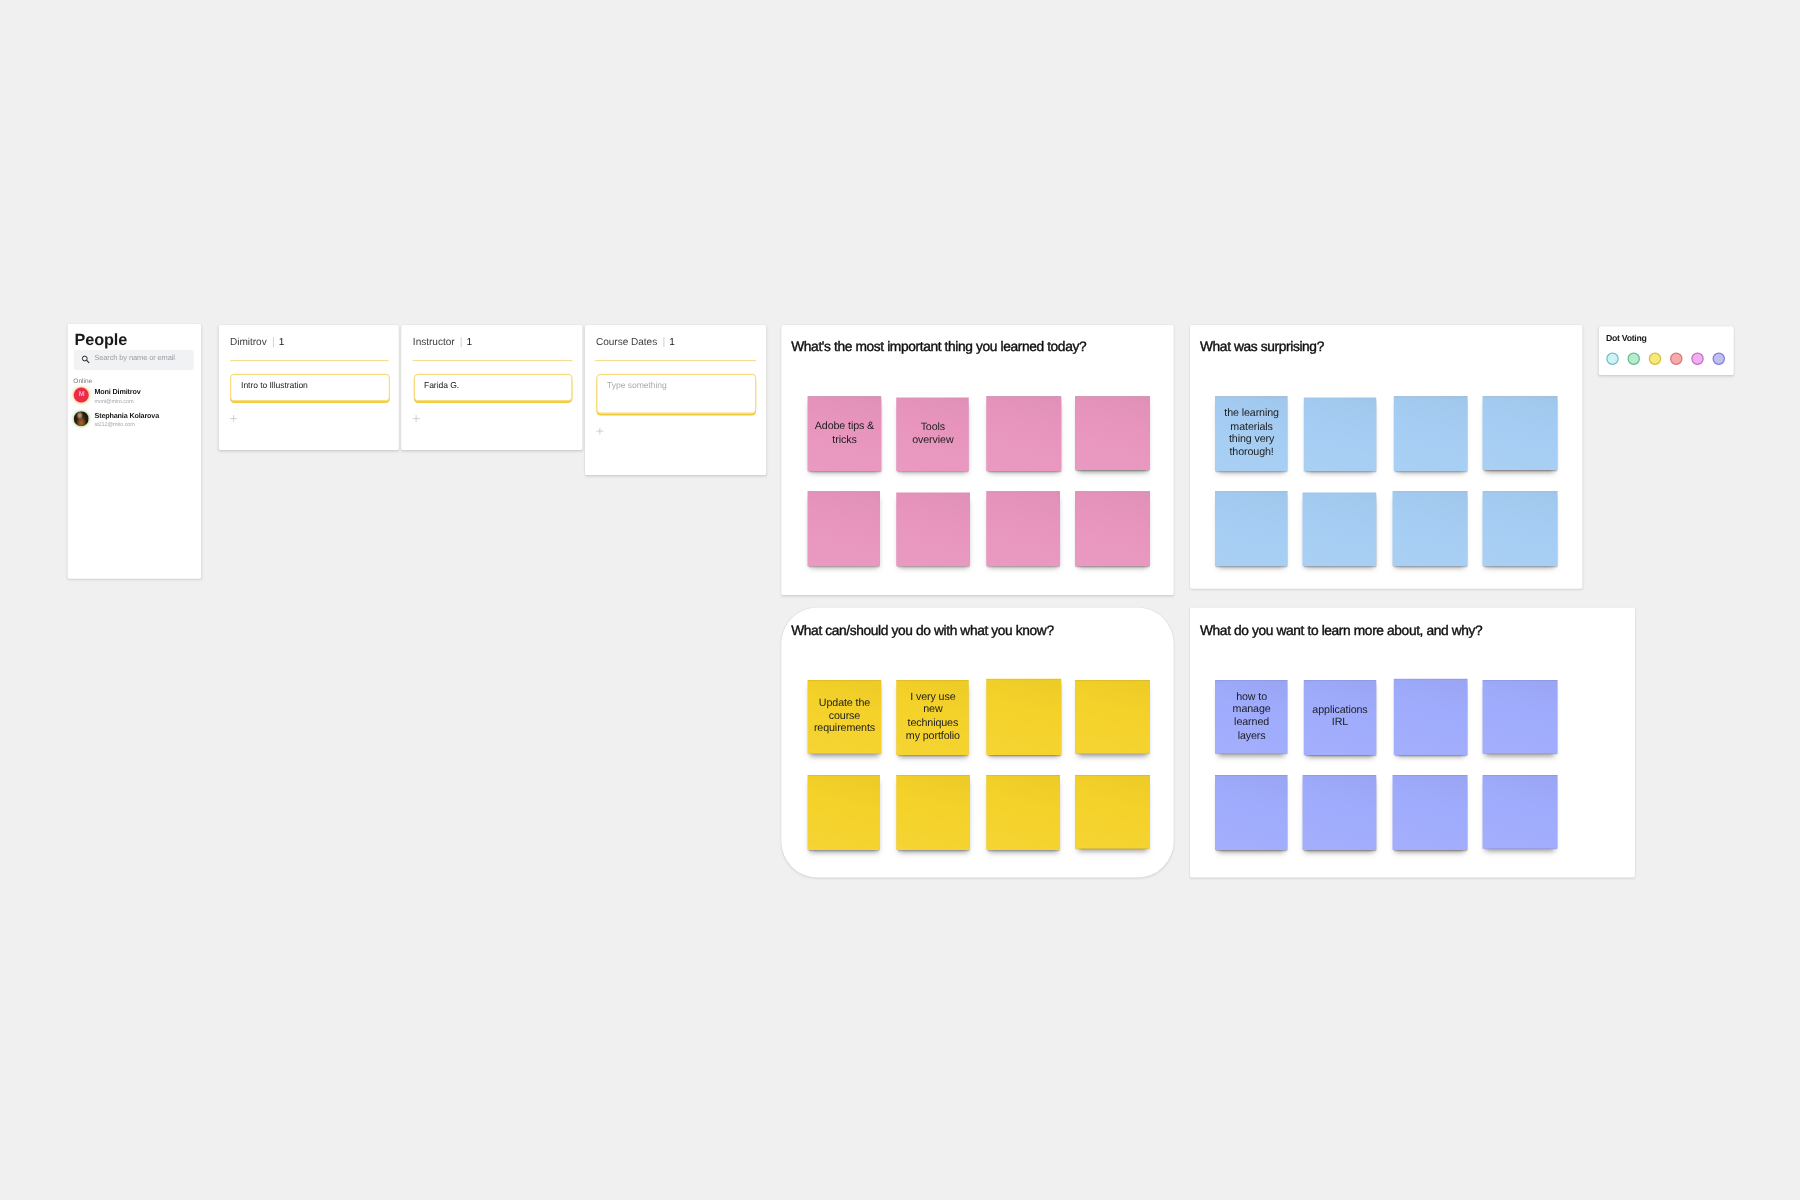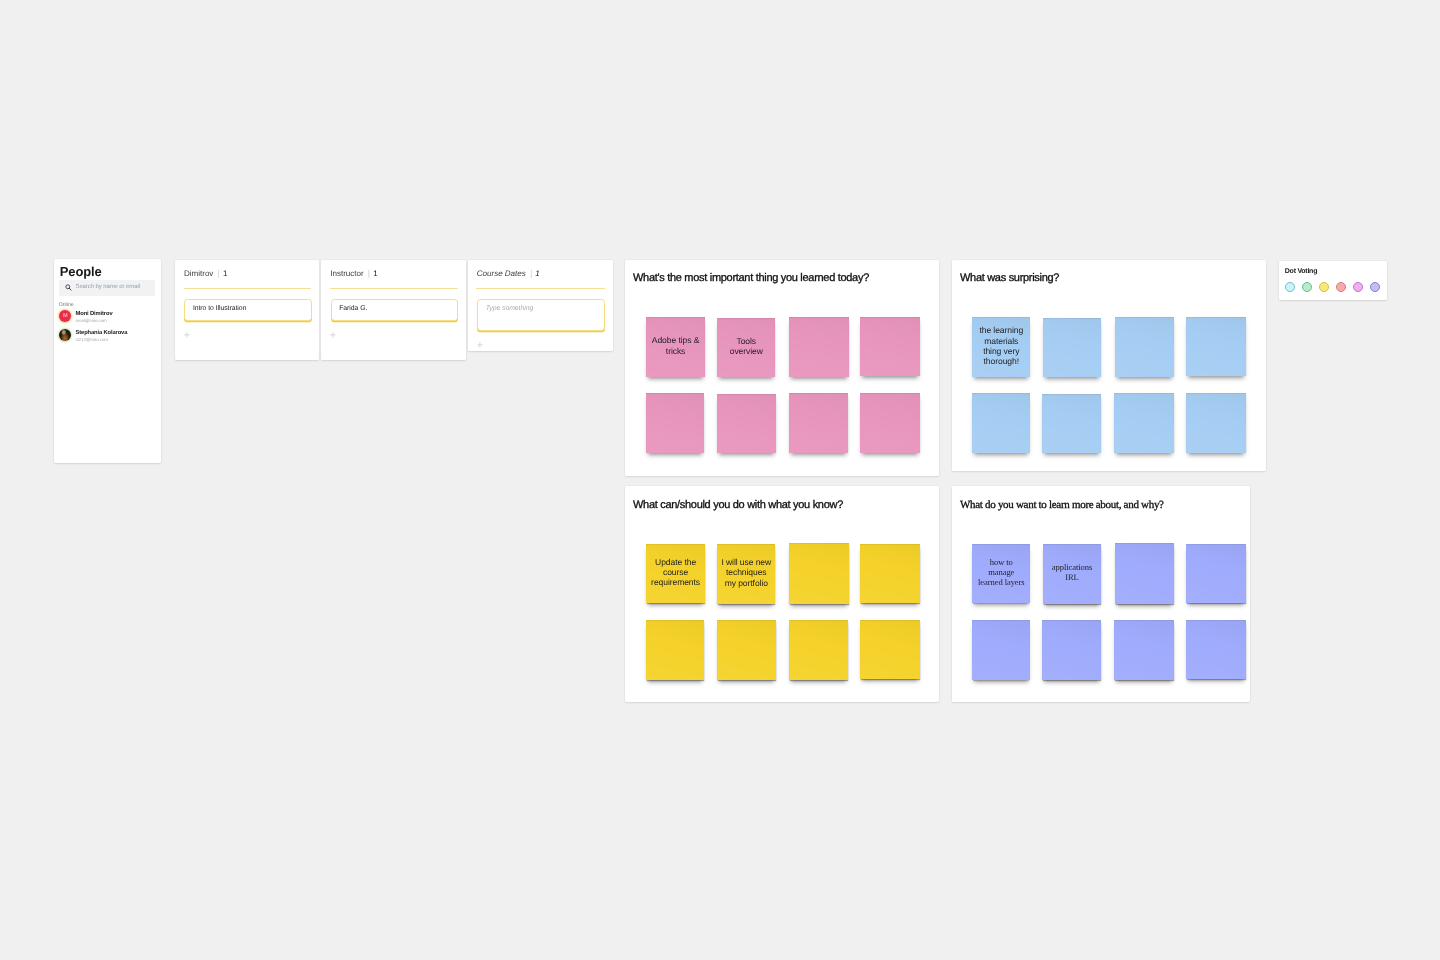--- a/index.html
+++ b/index.html
@@ -105,21 +105,21 @@
       <div class="fcard" style="left: 321.3px; width: 144.9px; height: 100px;">
         <div class="hdr"><span>Instructor</span><span class="sep">|</span><span class="cnt">1</span></div>
         <div class="rule" style="width:128.20000000000002px"></div>
         <div class="field" style="width:127.7px;height:22px">
           <span class="txt">Farida G.</span>
         </div>
         <div class="plus" style="left:9.0px;top:71.8px" aria-label="+"><span><svg width="5.8" height="5.8" viewBox="0 0 12 12" style="display:block">
               <path d="M6 0.7V11.3M0.7 6H11.3" stroke="#bcbcbc" stroke-width="1.15" stroke-linecap="round"></path>
             </svg></span></div>
       </div>
-      <div class="fcard" style="left: 467.8px; width: 145.3px; height: 91px; font-style: italic;">
+      <div class="fcard" style="left: 467.8px; width: 145.3px; height: 120px;">
         <div class="hdr"><span>Course Dates</span><span class="sep">|</span><span class="cnt">1</span></div>
         <div class="rule" style="width:128.60000000000002px"></div>
         <div class="field" style="width:128.10000000000002px;height:32px">
           <span class="ph">Type something</span>
         </div>
         <div class="plus" style="left:9.0px;top:81.8px" aria-label="+"><span><svg width="5.8" height="5.8" viewBox="0 0 12 12" style="display:block">
               <path d="M6 0.7V11.3M0.7 6H11.3" stroke="#bcbcbc" stroke-width="1.15" stroke-linecap="round"></path>
             </svg></span></div>
       </div>
     </div>
@@ -188,29 +188,29 @@
         </div>
         <div class="note" style="left:162.7px;top:133.6px;width:59.5px;height:60px">
           <div class="paper" style="background-color: rgb(165, 205, 243); background-image: linear-gradient(195deg, rgba(0, 0, 0, 0.035) 0%, rgba(0, 0, 0, 0) 42%, rgba(255, 255, 255, 0.05) 100%);"></div>
           <div class="ntxt"></div>
         </div>
         <div class="note" style="left:234px;top:133.4px;width:59.8px;height:59.5px">
           <div class="paper" style="background-color: rgb(165, 205, 243); background-image: linear-gradient(195deg, rgba(0, 0, 0, 0.035) 0%, rgba(0, 0, 0, 0) 42%, rgba(255, 255, 255, 0.05) 100%);"></div>
           <div class="ntxt"></div>
         </div>
       </div>
-      <div class="nboard" style="left: 624.8px; top: 486.2px; width: 314.4px; height: 215.7px;">
+      <div class="nboard" style="left: 624.8px; top: 486.2px; width: 314.4px; height: 215.7px; border-radius: 29px;">
         <div class="btitle">What can/should you do with what you know?</div>
         <div class="note" style="left:21.7px;top:57.4px;width:58.2px;height:59.9px">
           <div class="paper" style="background-color: rgb(245, 210, 41); background-image: linear-gradient(195deg, rgba(0, 0, 0, 0.035) 0%, rgba(0, 0, 0, 0) 42%, rgba(255, 255, 255, 0.05) 100%);"></div>
           <div class="ntxt">Update the course requirements</div>
         </div>
         <div class="note" style="left:92.3px;top:58.2px;width:58.4px;height:59.2px">
           <div class="paper" style="background-color: rgb(245, 210, 41); background-image: linear-gradient(195deg, rgba(0, 0, 0, 0.035) 0%, rgba(0, 0, 0, 0) 42%, rgba(255, 255, 255, 0.05) 100%);"></div>
-          <div class="ntxt">I will use new techniques my portfolio</div>
+          <div class="ntxt">I very use new techniques my portfolio</div>
         </div>
         <div class="note" style="left:164.2px;top:57.3px;width:59.8px;height:60.2px">
           <div class="paper" style="background-color: rgb(245, 210, 41); background-image: linear-gradient(195deg, rgba(0, 0, 0, 0.035) 0%, rgba(0, 0, 0, 0) 42%, rgba(255, 255, 255, 0.05) 100%);"></div>
           <div class="ntxt"></div>
         </div>
         <div class="note" style="left:235.5px;top:57.5px;width:59.6px;height:59.2px">
           <div class="paper" style="background-color: rgb(245, 210, 41); background-image: linear-gradient(195deg, rgba(0, 0, 0, 0.035) 0%, rgba(0, 0, 0, 0) 42%, rgba(255, 255, 255, 0.05) 100%);"></div>
           <div class="ntxt"></div>
         </div>
         <div class="note" style="left:21.3px;top:133.4px;width:58.4px;height:60.2px">
@@ -223,21 +223,21 @@
         </div>
         <div class="note" style="left:164px;top:133.6px;width:59.5px;height:60px">
           <div class="paper" style="background-color: rgb(245, 210, 41); background-image: linear-gradient(195deg, rgba(0, 0, 0, 0.035) 0%, rgba(0, 0, 0, 0) 42%, rgba(255, 255, 255, 0.05) 100%);"></div>
           <div class="ntxt"></div>
         </div>
         <div class="note" style="left:235.3px;top:133.4px;width:59.8px;height:59.5px">
           <div class="paper" style="background-color: rgb(245, 210, 41); background-image: linear-gradient(195deg, rgba(0, 0, 0, 0.035) 0%, rgba(0, 0, 0, 0) 42%, rgba(255, 255, 255, 0.05) 100%);"></div>
           <div class="ntxt"></div>
         </div>
       </div>
-      <div class="nboard" style="left: 951.8px; top: 486.2px; width: 298px; height: 215.7px; font-family: Liberation Serif, serif;">
+      <div class="nboard" style="left: 951.8px; top: 486.2px; width: 356px; height: 215.7px;">
         <div class="btitle">What do you want to learn more about, and why?</div>
         <div class="note" style="left:20.4px;top:57.4px;width:58.2px;height:59.9px">
           <div class="paper" style="background-color: rgb(159, 171, 252); background-image: linear-gradient(195deg, rgba(0, 0, 0, 0.035) 0%, rgba(0, 0, 0, 0) 42%, rgba(255, 255, 255, 0.05) 100%);"></div>
           <div class="ntxt">how to manage learned layers</div>
         </div>
         <div class="note" style="left:91px;top:58.2px;width:58.4px;height:59.2px">
           <div class="paper" style="background-color: rgb(159, 171, 252); background-image: linear-gradient(195deg, rgba(0, 0, 0, 0.035) 0%, rgba(0, 0, 0, 0) 42%, rgba(255, 255, 255, 0.05) 100%);"></div>
           <div class="ntxt">applications IRL</div>
         </div>
         <div class="note" style="left:162.89999999999998px;top:57.3px;width:59.8px;height:60.2px">

